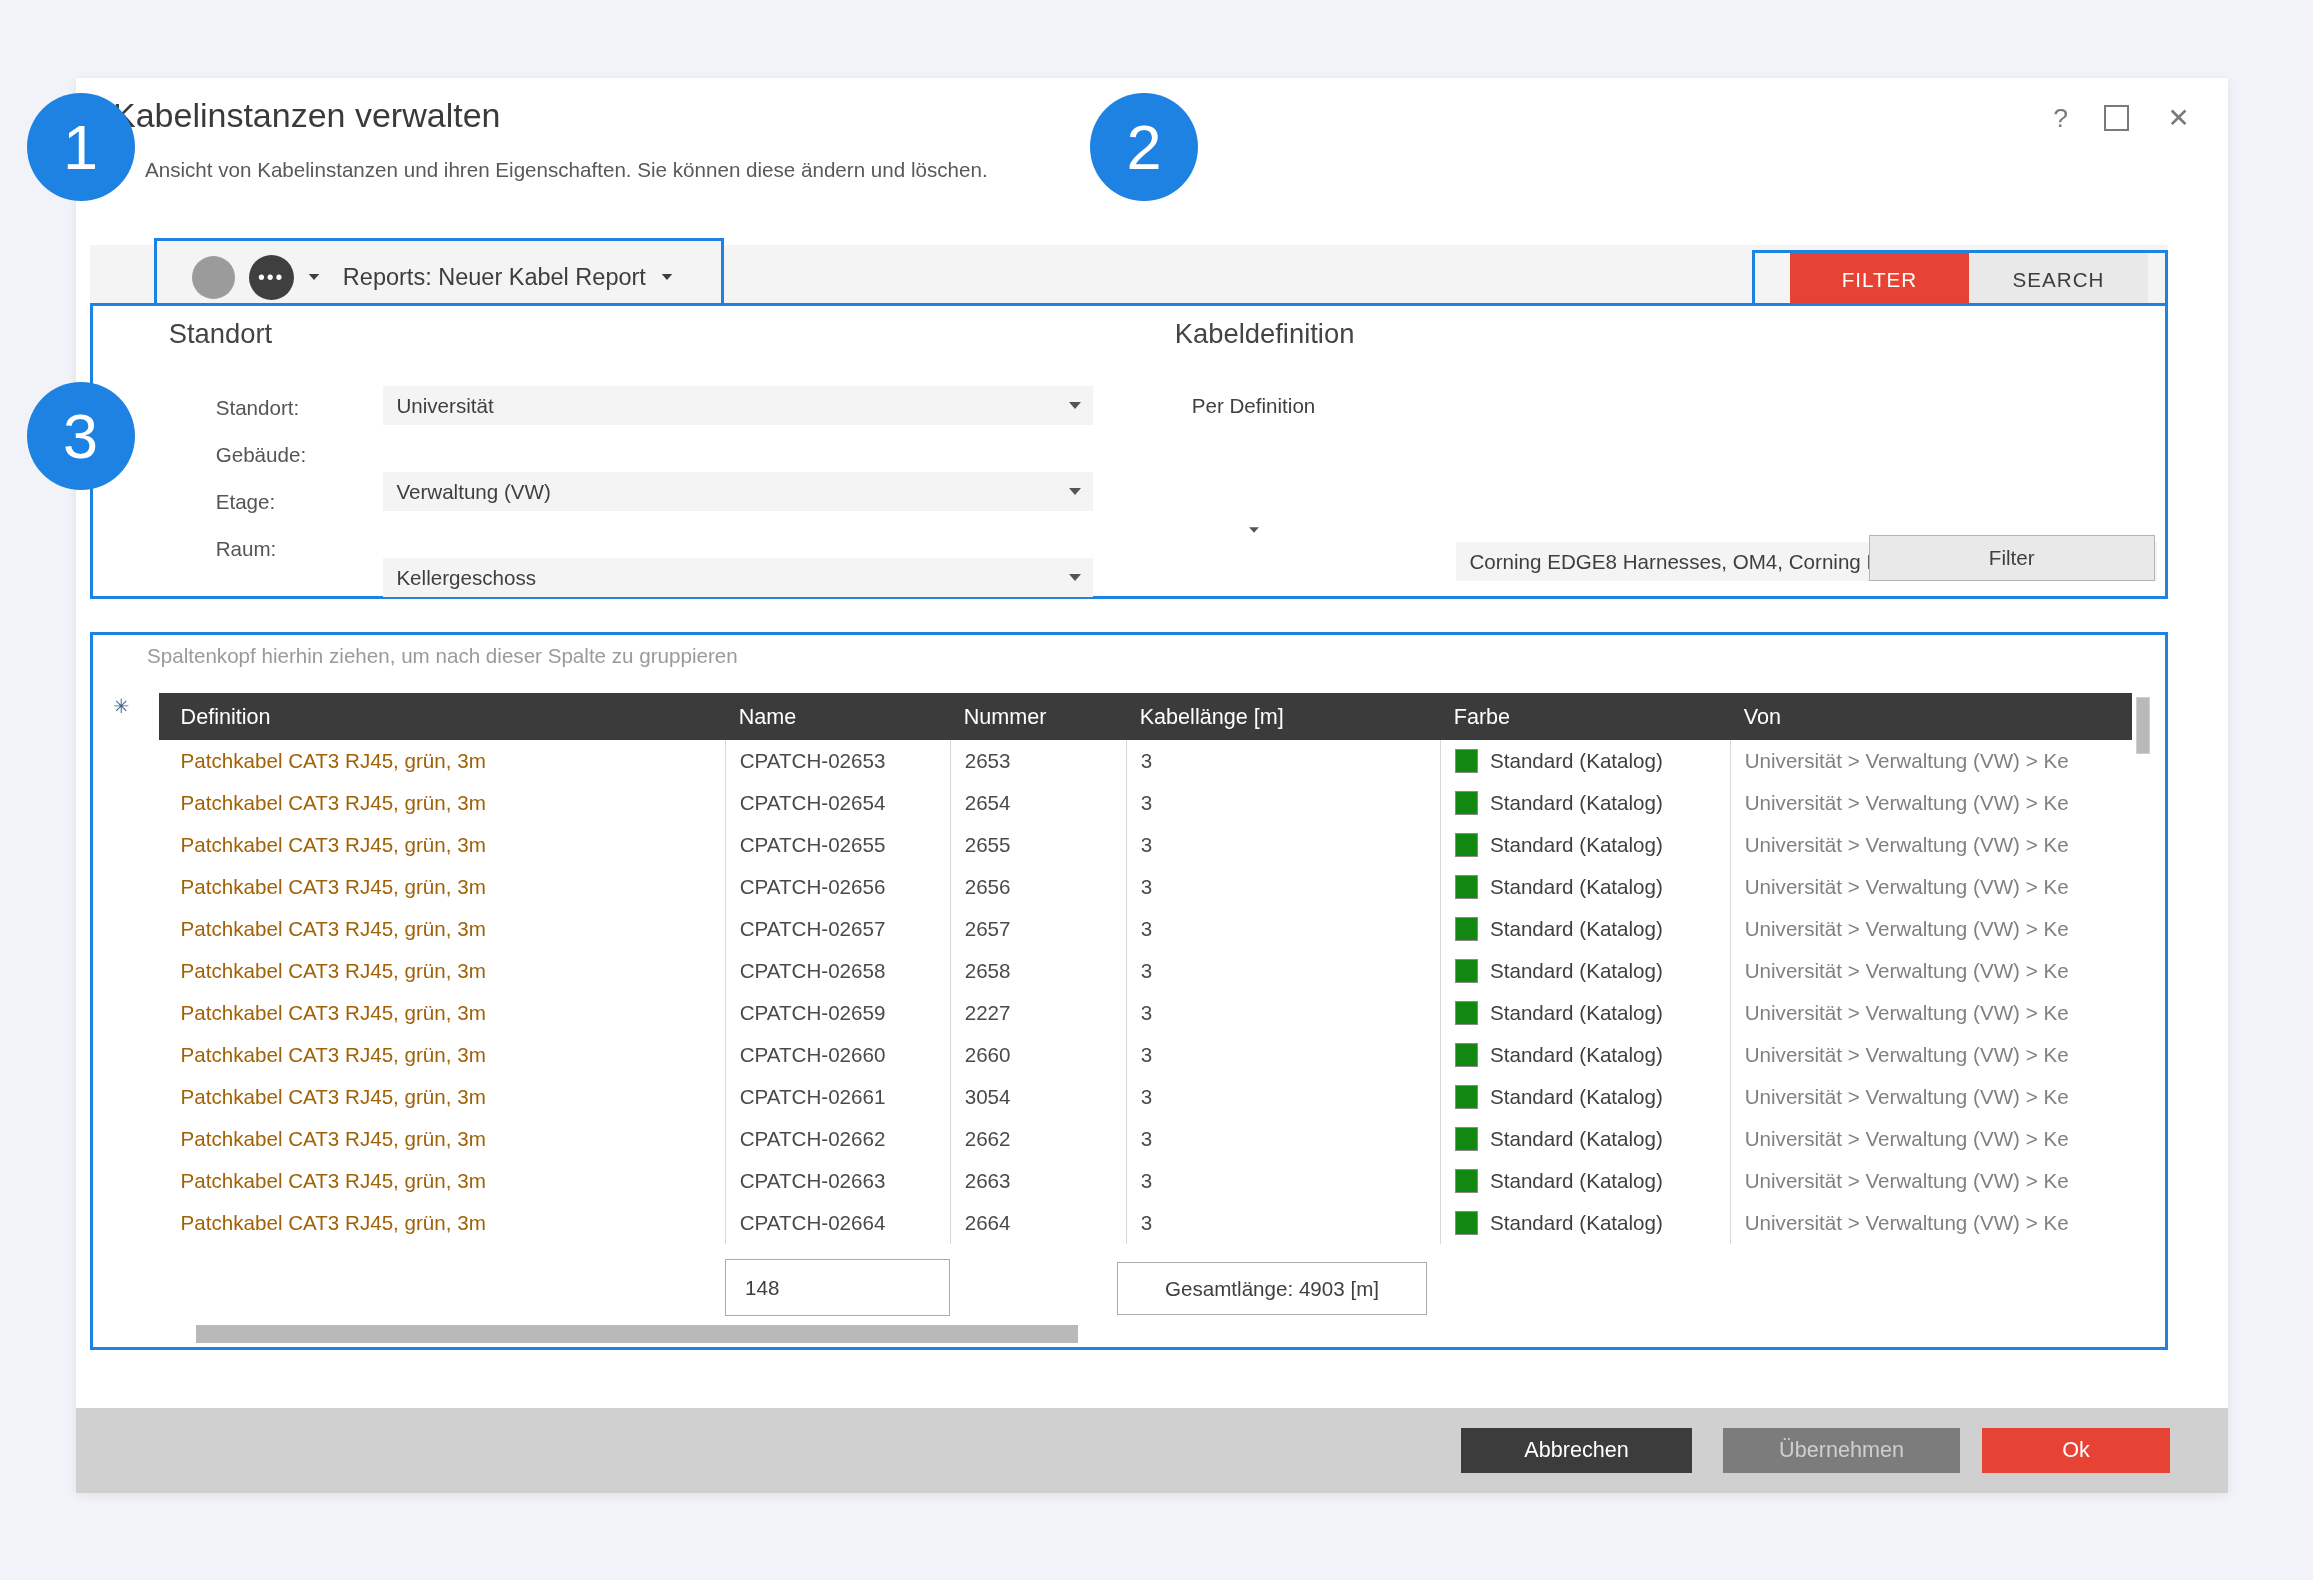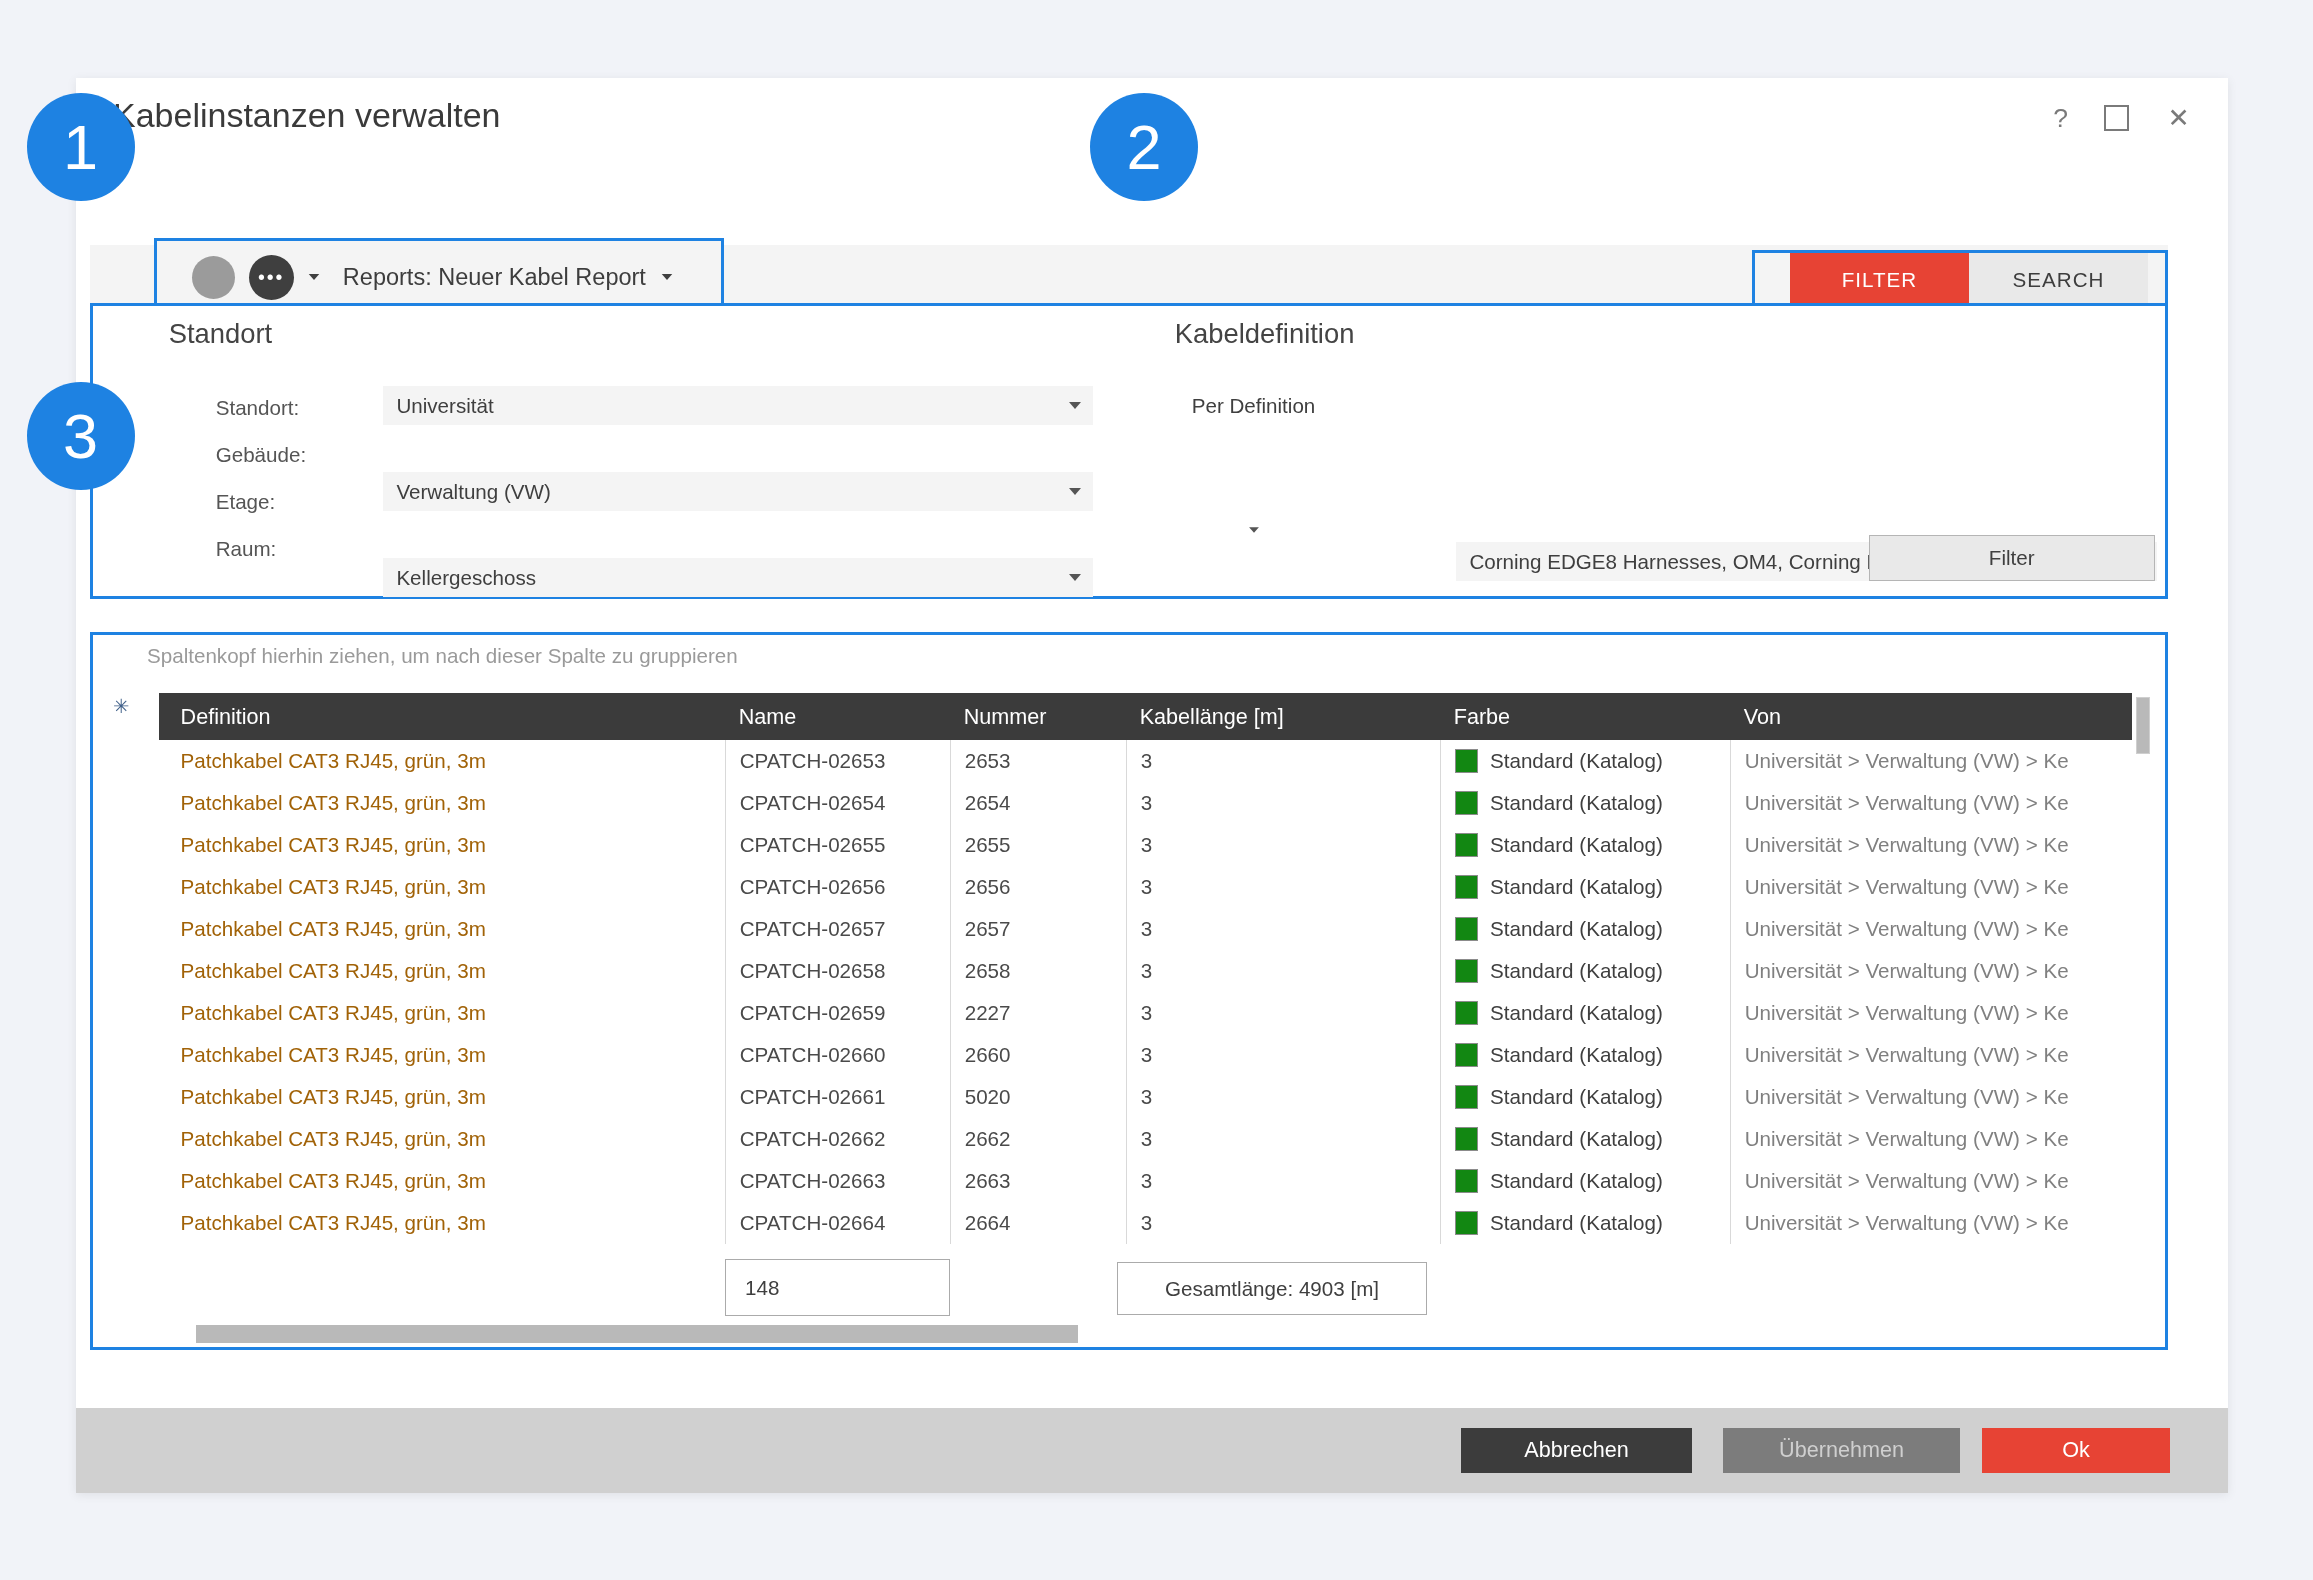--- a/index.html
+++ b/index.html
@@ -99,20 +99,21 @@
   .b3 { left:26.5px; top:382px; }
 
   :root { --blue:#1e82e2; --red:#e74334; }
 </style>
 </head>
 <body>
 
 <div class="dialog">
 
   <div class="abs title">Kabelinstanzen verwalten</div>
+  <div class="abs subtitle">Ansicht von Kabelinstanzen und ihren Eigenschaften. Sie können diese ändern und löschen.</div>
 
   <div class="abs winbtn" style="left:1965px;">
     <span>?</span>
   </div>
   <div class="abs winbtn" style="left:2021px;">
     <span class="maxbox"></span>
   </div>
   <div class="abs winbtn" style="left:2083px;">
     <span>✕</span>
   </div>
@@ -278,21 +279,21 @@
       <div class="td td-farbe c4">
         <span class="swatch" style="background: rgb(18, 135, 18);"></span>
         <span>Standard  (Katalog)</span>
       </div>
       <div class="td td-von c5">Universität &gt; Verwaltung (VW) &gt; Ke</div>
     </div>
 
     <div class="tr">
       <div class="td td-def c0">Patchkabel CAT3 RJ45, grün, 3m</div>
       <div class="td td-name c1">CPATCH-02661</div>
-      <div class="td td-num c2">5020</div>
+      <div class="td td-num c2">3054</div>
       <div class="td td-len c3">3</div>
       <div class="td td-farbe c4">
         <span class="swatch" style="background: rgb(18, 135, 18);"></span>
         <span>Standard  (Katalog)</span>
       </div>
       <div class="td td-von c5">Universität &gt; Verwaltung (VW) &gt; Ke</div>
     </div>
 
     <div class="tr">
       <div class="td td-def c0">Patchkabel CAT3 RJ45, grün, 3m</div>

